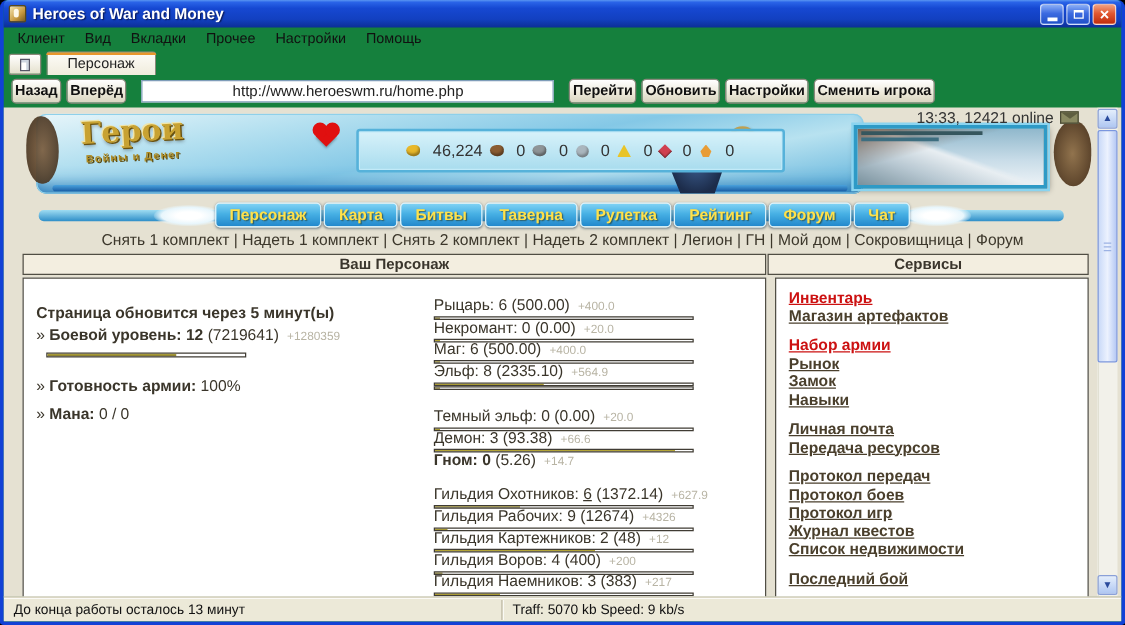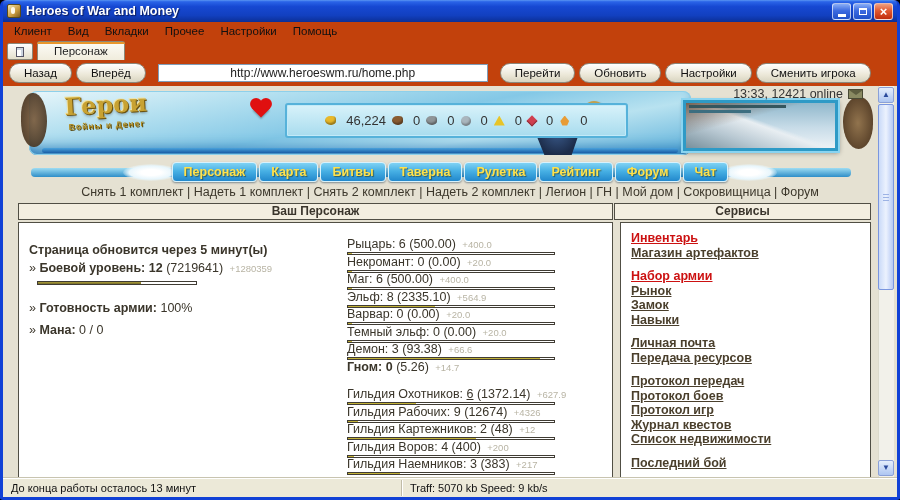--- a/index.html
+++ b/index.html
@@ -1,18 +1,18 @@
 <!DOCTYPE html>
 <html><head>
 <meta charset="utf-8">
 <style>
   html,body{margin:0;padding:0;}
   body{width:900px;height:500px;overflow:hidden;font-family:"Liberation Sans",sans-serif;background:#000;}
   *{box-sizing:border-box;}
-  .window{width:900px;height:500px;display:flex;flex-direction:column;background:#c2410c;
+  .window{width:900px;height:500px;display:flex;flex-direction:column;background:#15803d;
     border-left:3px solid #1141d6;border-right:3px solid #1141d6;border-bottom:3px solid #1141d6;
     border-radius:6px 6px 3px 3px;}
   
   .titlebar{height:22px;flex:0 0 22px;display:flex;align-items:center;padding:0 4px;
     background:linear-gradient(180deg,#5a96f2 0%,#2a64e8 8%,#1648d2 30%,#1240c0 70%,#0c2f96 100%);
     border-radius:4px 4px 0 0;}
   .app-icon{width:14px;height:14px;border-radius:2px;background:linear-gradient(135deg,#f4e6b0,#c89a40 60%,#7a5c20);
     border:1px solid #5a4a18;position:relative;}
   .app-icon::after{content:"";position:absolute;left:3px;top:2px;width:4px;height:7px;background:#fdf8e8;border-radius:2px;}
   .title-text{color:#fff;font-weight:bold;font-size:12.5px;text-shadow:1px 1px 1px #0a1a5a;margin-left:5px;flex:1;
@@ -29,22 +29,22 @@
   
   .tabbar{height:20px;flex:0 0 20px;display:flex;align-items:flex-end;padding:0 2px 0 4px;}
   .newtab{width:26px;height:17px;margin:0 4px 0 0;background:linear-gradient(#ffffff,#e4e0cc);
     border:1px solid #8a887a;border-radius:2px;display:flex;align-items:center;justify-content:center;cursor:pointer;}
   .page-ic{width:8px;height:10px;background:#fff;border:1px solid #556;box-shadow:inset -2px 2px 0 #cdd5e0;}
   .tab{height:19px;padding:0 16px;background:linear-gradient(#fdfcf8,#f0ecdc);border:1px solid #8a887a;border-bottom:none;
     border-radius:3px 3px 0 0;font-size:11.5px;color:#222;display:flex;align-items:center;position:relative;cursor:pointer;}
   .tab::before{content:"";position:absolute;top:0;left:-1px;right:-1px;height:2px;background:#e8962c;border-radius:3px 3px 0 0;}
   
   .toolbar{height:26px;flex:0 0 26px;display:flex;align-items:center;gap:4px;padding:0 6px;}
-  .tb-btn{height:20px;padding:0 14px;background:linear-gradient(#ffffff,#ece8d8 60%,#d8d4c0);
-    border:1px solid #8a887c;border-radius:10px;font-size:11.5px;color:#111;display:flex;align-items:center;cursor:pointer;white-space:nowrap;}
+  .tb-btn{height:20px;padding:0 2px;background:linear-gradient(#ffffff,#ece8d8 60%,#d8d4c0);
+    border:1px solid #8a887c;border-radius:4px;font-size:11.5px;color:#111;display:flex;align-items:center;cursor:pointer;white-space:nowrap;font-weight:bold;}
   .url{width:330px;height:18px;border:1px solid #7f9db9;font-size:12px;text-align:center;margin:0 8px;
     font-family:"Liberation Sans",sans-serif;color:#222;padding:0;}
   
   .content{flex:1;position:relative;background:#E5E1D2;overflow:hidden;}
   
   .banner{position:relative;height:71px;margin:1px 30px 0 26px;}
   .banner-body{position:absolute;left:0;top:4px;height:64px;width:79%;border-radius:8px;
     background:linear-gradient(170deg,#e8f6fa 0%,#b4e0f0 25%,#84c8e6 50%,#b8e2f0 70%,#5cb0da 100%);
     box-shadow:inset 0 0 0 1px #8ed0ea, inset 0 -12px 14px -6px #2a7ab8;}
   .banner-body::after{content:"";position:absolute;left:2%;right:2%;bottom:2px;height:5px;
@@ -347,26 +347,20 @@
                 <span class="s-level">8</span>
                 <span class="s-exp">(2335.10)</span>
                 <span class="s-plus">+564.9</span>
               </div>
               <div class="s-bar">
                 <i style="width: 42%;"></i>
               </div>
             </div>
 
             <div class="skill-row">
-              <div class="s-line">
-                <span class="s-name">Варвар:</span>
-                <span class="s-level">0</span>
-                <span class="s-exp">(0.00)</span>
-                <span class="s-plus">+20.0</span>
-              </div>
               <div class="s-bar">
                 <i style="width: 2%;"></i>
               </div>
             </div>
 
             <div class="skill-row">
               <div class="s-line">
                 <span class="s-name">Темный эльф:</span>
                 <span class="s-level">0</span>
                 <span class="s-exp">(0.00)</span>

